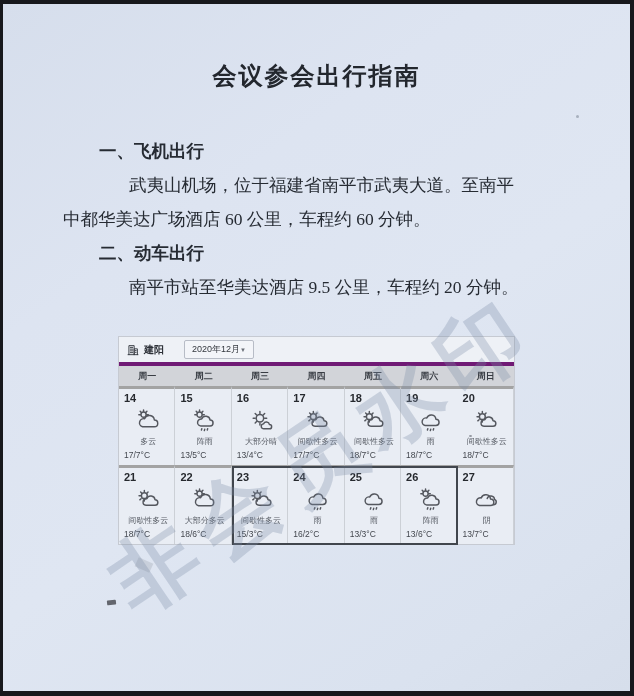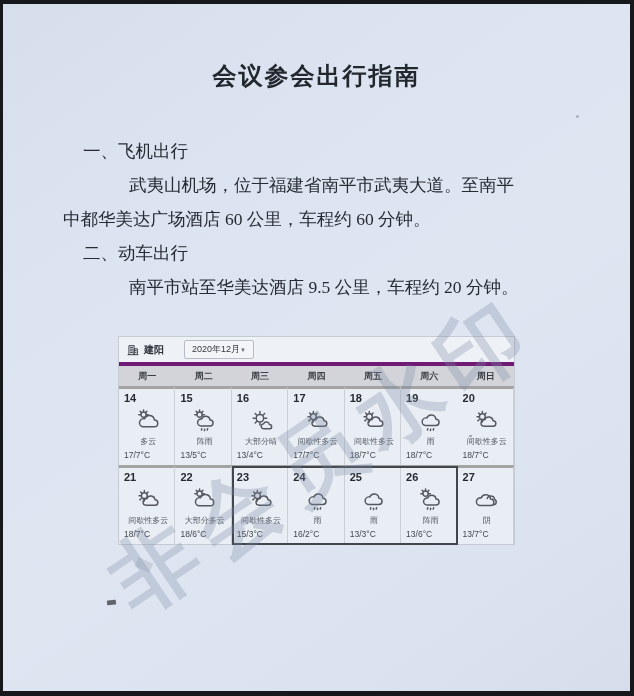--- a/index.html
+++ b/index.html
@@ -17,21 +17,21 @@
     position:absolute; left:0; top:56px; width:100%;
     text-align:center; font-family:Liberation Mono, monospace;
     font-size:24px; font-weight:bold; letter-spacing:2px; color:#23272e;
   }
   .doc-body {
     position:absolute; left:60px; top:130px; width:514px;
     font-family:"Liberation Serif", serif;
     font-size:17.5px; line-height:34px; color:#262b33;
   }
   .doc-line { white-space:nowrap; }
-  .doc-heading { margin-left:20px; }
+  .doc-heading { margin-left:36px;font-weight:bold; }
   .doc-par-first { margin-left:66px; }
   .doc-par-cont { margin-left:0; }
 
   
   .weather {
     position:absolute; left:115px; top:332px; width:397px;
     background:#e9edf4; border:1px solid #c6cad2;
     box-sizing:border-box; font-family:"Liberation Sans", sans-serif;
   }
   .w-header { height:25px; display:flex; align-items:center; padding:0 7px; background:#eef1f6; }

